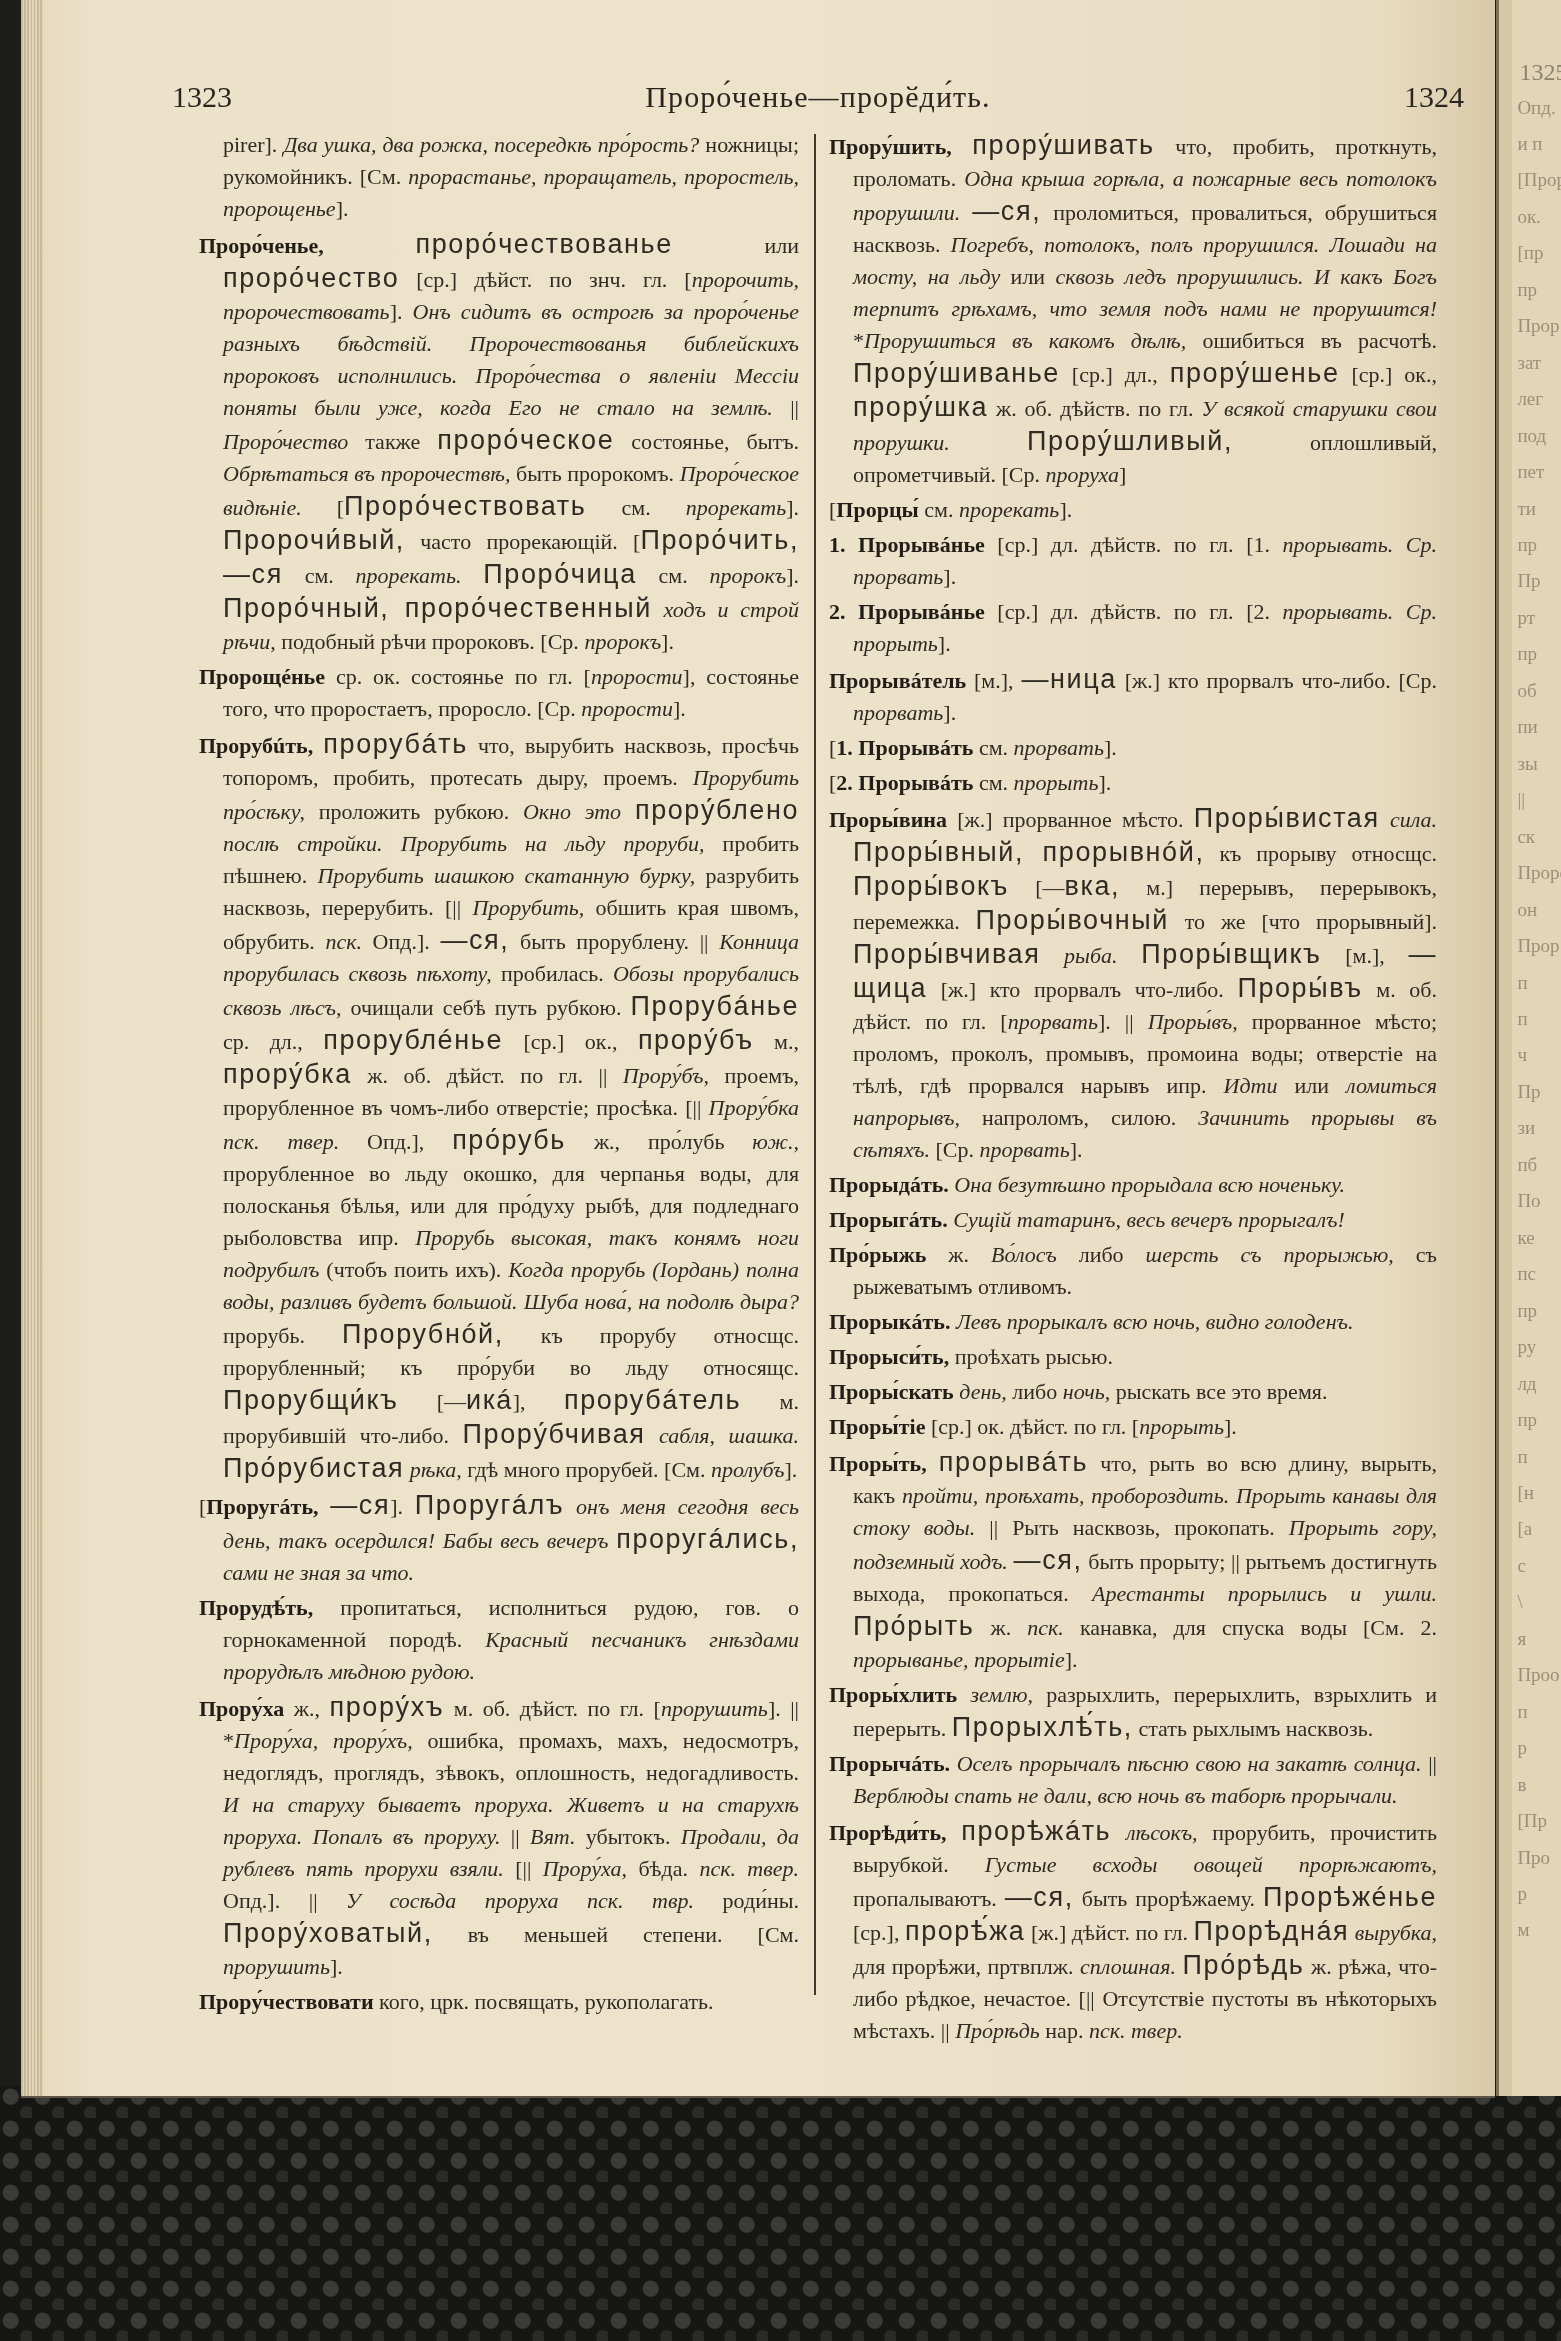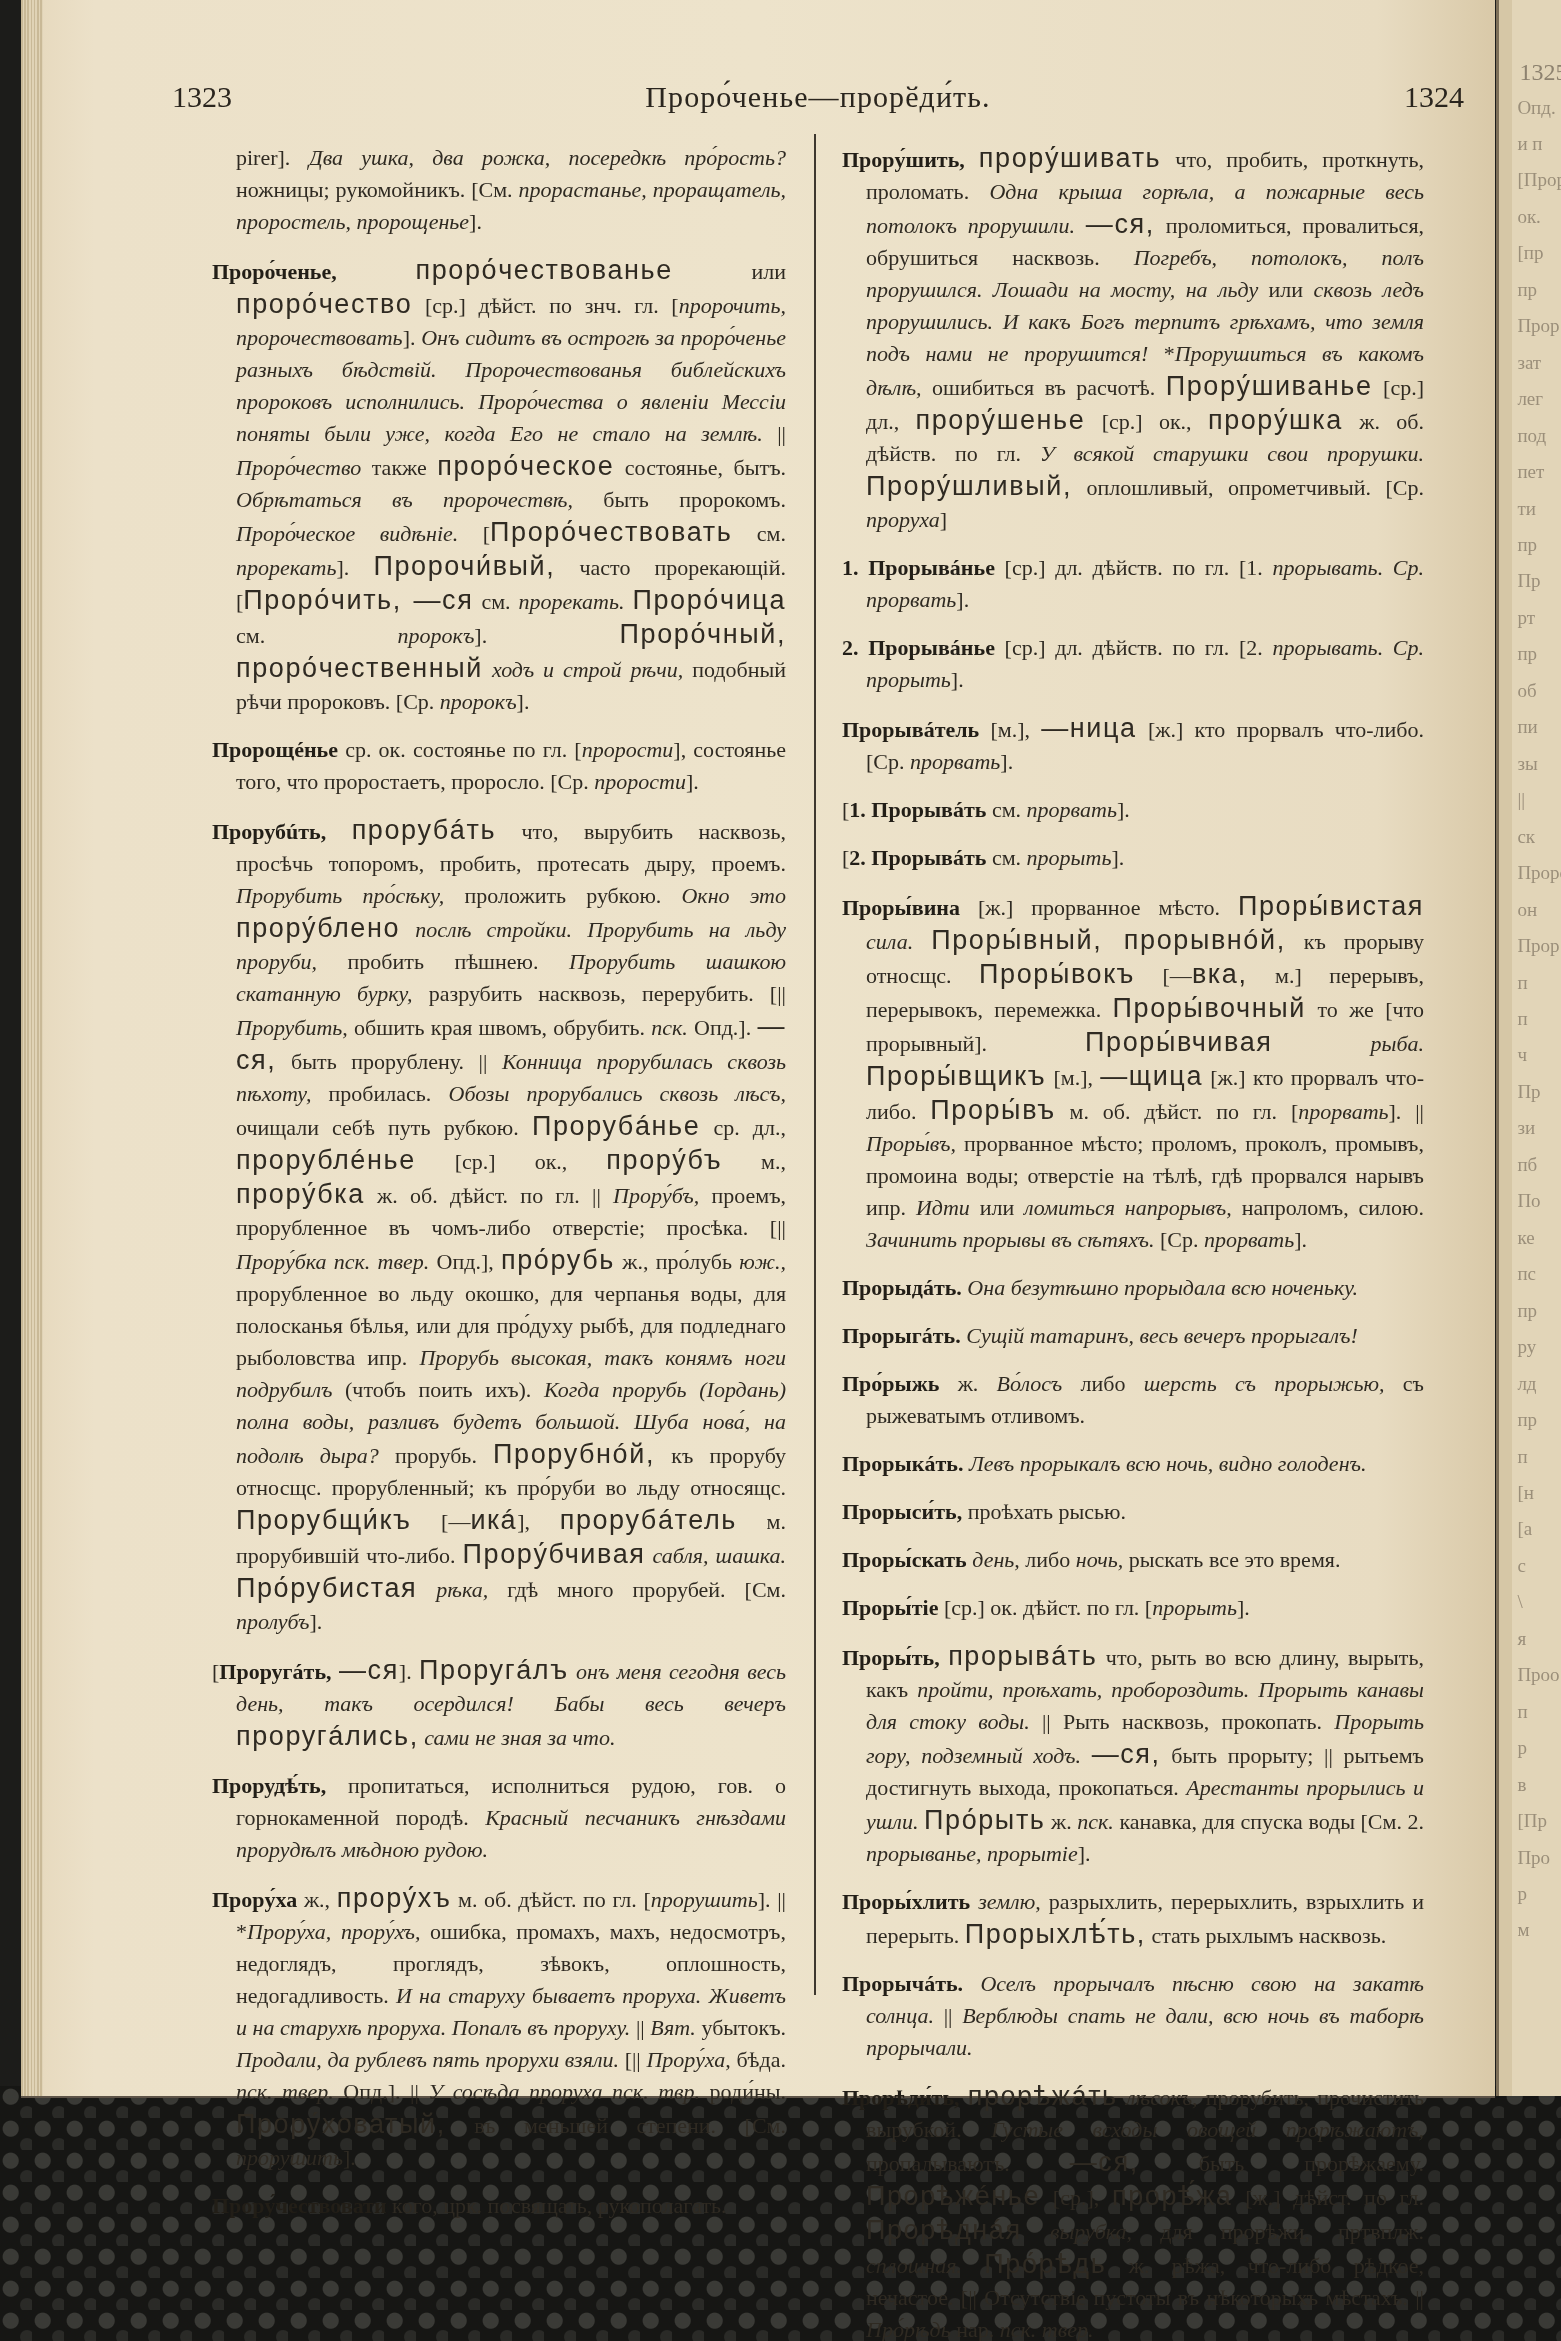--- a/index.html
+++ b/index.html
@@ -45,21 +45,21 @@
   .header .pg-right { position: absolute; right: 0; top: 0; }
   .col {
     position: absolute; top: 126px; font-size: 22px; line-height: 32px;
     text-align: justify;
   }
   .col-left { left: 196px; width: 606px; }
   .col-right { left: 826px; width: 614px; }
   .rule {
     position: absolute; left: 814px; top: 134px; width: 1.6px; height: 1861px; background: #3e382f;
   }
-  .entry { margin: 16px; padding-left: 24px; text-indent: -24px; }
+  .entry { margin: 3px; padding-left: 24px; text-indent: -24px; }
   .entry.cont { padding-left: 24px; text-indent: 0; }
   .hw { font-weight: bold; color: #221e17; }
   .b { font-weight: normal; letter-spacing: 1.6px; font-family: "Liberation Sans", "DejaVu Sans", sans-serif; font-size: 27px; }
   .i { font-style: italic; }
   .r { font-weight: normal; }
 </style>
 </head>
 <body>
 
 <div class="backdrop"></div>
@@ -137,20 +137,21 @@
     <p class="entry"><span class="hw">Пророщéнье</span><span class="r"> ср. ок. состоянье по гл. [</span><span class="i">прорости</span><span class="r">], состоянье того, что проростаетъ, проросло. [Ср. </span><span class="i">прорости</span><span class="r">].</span></p>
     <p class="entry"><span class="hw">Прорубúть, </span><span class="b">прорубáть</span><span class="r"> что, вырубить насквозь, просѣчь топоромъ, пробить, протесать дыру, проемъ. </span><span class="i">Прорубить про́сѣку,</span><span class="r"> проложить рубкою. </span><span class="i">Окно это</span><span class="r"> </span><span class="b">проpу́блено</span><span class="r"> </span><span class="i">послѣ стройки. Прорубить на льду проруби,</span><span class="r"> пробить пѣшнею. </span><span class="i">Прорубить шашкою скатанную бурку,</span><span class="r"> разрубить насквозь, перерубить. [|| </span><span class="i">Прорубить,</span><span class="r"> обшить края швомъ, обрубить. </span><span class="i">пск.</span><span class="r"> Опд.]. </span><span class="b">—ся,</span><span class="r"> быть прорублену. || </span><span class="i">Конница прорубилась сквозь пѣхоту,</span><span class="r"> пробилась. </span><span class="i">Обозы прорубались сквозь лѣсъ,</span><span class="r"> очищали себѣ путь рубкою. </span><span class="b">Прорубáнье</span><span class="r"> ср. дл., </span><span class="b">прорублéнье</span><span class="r"> [ср.] ок., </span><span class="b">проpу́бъ</span><span class="r"> м., </span><span class="b">проpу́бка</span><span class="r"> ж. об. дѣйст. по гл. || </span><span class="i">Проpу́бъ,</span><span class="r"> проемъ, прорубленное въ чомъ-либо отверстіе; просѣка. [|| </span><span class="i">Проpу́бка пск. твер.</span><span class="r"> Опд.], </span><span class="b">про́рубь</span><span class="r"> ж., про́лубь </span><span class="i">юж.,</span><span class="r"> прорубленное во льду окошко, для черпанья воды, для полосканья бѣлья, или для про́духу рыбѣ, для подледнаго рыболовства ипр. </span><span class="i">Прорубь высокая, такъ конямъ ноги подрубилъ</span><span class="r"> (чтобъ поить ихъ). </span><span class="i">Когда прорубь (Іордань) полна воды, разливъ будетъ большой. Шуба нова́, на подолѣ дыра?</span><span class="r"> прорубь. </span><span class="b">Прорубнóй,</span><span class="r"> къ прорубу относщс. прорубленный; къ про́руби во льду относящс. </span><span class="b">Прорубщи́къ</span><span class="r"> [—</span><span class="b">икá</span><span class="r">], </span><span class="b">прорубáтель</span><span class="r"> м. прорубившій что-либо. </span><span class="b">Проpу́бчивая</span><span class="r"> </span><span class="i">сабля, шашка.</span><span class="r"> </span><span class="b">Про́рубистая</span><span class="r"> </span><span class="i">рѣка,</span><span class="r"> гдѣ много прорубей. [См. </span><span class="i">пролубъ</span><span class="r">].</span></p>
     <p class="entry"><span class="r">[</span><span class="hw">Проругáть, </span><span class="b">—ся</span><span class="r">]. </span><span class="b">Проругáлъ</span><span class="r"> </span><span class="i">онъ меня сегодня весь день, такъ осердился! Бабы весь вечеръ</span><span class="r"> </span><span class="b">проругáлись,</span><span class="r"> </span><span class="i">сами не зная за что.</span></p>
     <p class="entry"><span class="hw">Прорудѣ́ть,</span><span class="r"> пропитаться, исполниться рудою, гов. о горнокаменной породѣ. </span><span class="i">Красный песчаникъ гнѣздами прорудѣлъ мѣдною рудою.</span></p>
     <p class="entry"><span class="hw">Проpу́ха</span><span class="r"> ж., </span><span class="b">проpу́хъ</span><span class="r"> м. об. дѣйст. по гл. [</span><span class="i">прорушить</span><span class="r">]. || *</span><span class="i">Проpу́ха, проpу́хъ,</span><span class="r"> ошибка, промахъ, махъ, недосмотръ, недоглядъ, проглядъ, зѣвокъ, оплошность, недогадливость. </span><span class="i">И на старуху бываетъ проруха. Живетъ и на старухѣ проруха. Попалъ въ проруху.</span><span class="r"> || </span><span class="i">Вят.</span><span class="r"> убытокъ. </span><span class="i">Продали, да рублевъ пять прорухи взяли.</span><span class="r"> [|| </span><span class="i">Проpу́ха,</span><span class="r"> бѣда. </span><span class="i">пск. твер.</span><span class="r"> Опд.]. || </span><span class="i">У сосѣда проруха пск. твр.</span><span class="r"> роди́ны. </span><span class="b">Проpу́ховатый,</span><span class="r"> въ меньшей степени. [См. </span><span class="i">прорушить</span><span class="r">].</span></p>
     <p class="entry"><span class="hw">Проpу́чествовати</span><span class="r"> кого, црк. посвящать, рукополагать.</span></p>
   </div>
 <div class="rule"></div>
 <div class="col col-right" id="col-right">
     <p class="entry"><span class="hw">Проpу́шить, </span><span class="b">проpу́шивать</span><span class="r"> что, пробить, проткнуть, проломать. </span><span class="i">Одна крыша горѣла, а пожарные весь потолокъ прорушили.</span><span class="r"> </span><span class="b">—ся,</span><span class="r"> проломиться, провалиться, обрушиться насквозь. </span><span class="i">Погребъ, потолокъ, полъ прорушился. Лошади на мосту, на льду</span><span class="r"> или </span><span class="i">сквозь ледъ прорушились. И какъ Богъ терпитъ грѣхамъ, что земля подъ нами не прорушится!</span><span class="r"> *</span><span class="i">Прорушиться въ какомъ дѣлѣ,</span><span class="r"> ошибиться въ расчотѣ. </span><span class="b">Проpу́шиванье</span><span class="r"> [ср.] дл., </span><span class="b">проpу́шенье</span><span class="r"> [ср.] ок., </span><span class="b">проpу́шка</span><span class="r"> ж. об. дѣйств. по гл. </span><span class="i">У всякой старушки свои прорушки.</span><span class="r"> </span><span class="b">Проpу́шливый,</span><span class="r"> оплошливый, опрометчивый. [Ср. </span><span class="i">проруха</span><span class="r">]</span></p>
+    <p class="entry"><span class="r">[</span><span class="hw">Прорцы́</span><span class="r"> см. </span><span class="i">прорекать</span><span class="r">].</span></p>
     <p class="entry"><span class="hw">1. Прорывáнье</span><span class="r"> [ср.] дл. дѣйств. по гл. [1. </span><span class="i">прорывать. Ср. прорвать</span><span class="r">].</span></p>
     <p class="entry"><span class="hw">2. Прорывáнье</span><span class="r"> [ср.] дл. дѣйств. по гл. [2. </span><span class="i">прорывать. Ср. прорыть</span><span class="r">].</span></p>
     <p class="entry"><span class="hw">Прорывáтель</span><span class="r"> [м.], </span><span class="b">—ница</span><span class="r"> [ж.] кто прорвалъ что-либо. [Ср. </span><span class="i">прорвать</span><span class="r">].</span></p>
     <p class="entry"><span class="r">[</span><span class="hw">1. Прорывáть</span><span class="r"> см. </span><span class="i">прорвать</span><span class="r">].</span></p>
     <p class="entry"><span class="r">[</span><span class="hw">2. Прорывáть</span><span class="r"> см. </span><span class="i">прорыть</span><span class="r">].</span></p>
     <p class="entry"><span class="hw">Проры́вина</span><span class="r"> [ж.] прорванное мѣсто. </span><span class="b">Проры́вистая</span><span class="r"> </span><span class="i">сила.</span><span class="r"> </span><span class="b">Проры́вный, прорывнóй,</span><span class="r"> къ прорыву относщс. </span><span class="b">Проры́вокъ</span><span class="r"> [—</span><span class="b">вка,</span><span class="r"> м.] перерывъ, перерывокъ, перемежка. </span><span class="b">Проры́вочный</span><span class="r"> то же [что прорывный]. </span><span class="b">Проры́вчивая</span><span class="r"> </span><span class="i">рыба.</span><span class="r"> </span><span class="b">Проры́вщикъ</span><span class="r"> [м.], </span><span class="b">—щица</span><span class="r"> [ж.] кто прорвалъ что-либо. </span><span class="b">Проры́въ</span><span class="r"> м. об. дѣйст. по гл. [</span><span class="i">прорвать</span><span class="r">]. || </span><span class="i">Проры́въ,</span><span class="r"> прорванное мѣсто; проломъ, проколъ, промывъ, промоина воды; отверстіе на тѣлѣ, гдѣ прорвался нарывъ ипр. </span><span class="i">Идти</span><span class="r"> или </span><span class="i">ломиться напрорывъ,</span><span class="r"> напроломъ, силою. </span><span class="i">Зачинить прорывы въ сѣтяхъ.</span><span class="r"> [Ср. </span><span class="i">прорвать</span><span class="r">].</span></p>
     <p class="entry"><span class="hw">Прорыдáть.</span><span class="r"> </span><span class="i">Она безутѣшно прорыдала всю ноченьку.</span></p>
     <p class="entry"><span class="hw">Прорыгáть.</span><span class="r"> </span><span class="i">Сущій татаринъ, весь вечеръ прорыгалъ!</span></p>
     <p class="entry"><span class="hw">Про́рыжь</span><span class="r"> ж. </span><span class="i">Во́лосъ</span><span class="r"> либо </span><span class="i">шерсть съ прорыжью,</span><span class="r"> съ рыжеватымъ отливомъ.</span></p>
     <p class="entry"><span class="hw">Прорыкáть.</span><span class="r"> </span><span class="i">Левъ прорыкалъ всю ночь, видно голоденъ.</span></p>

